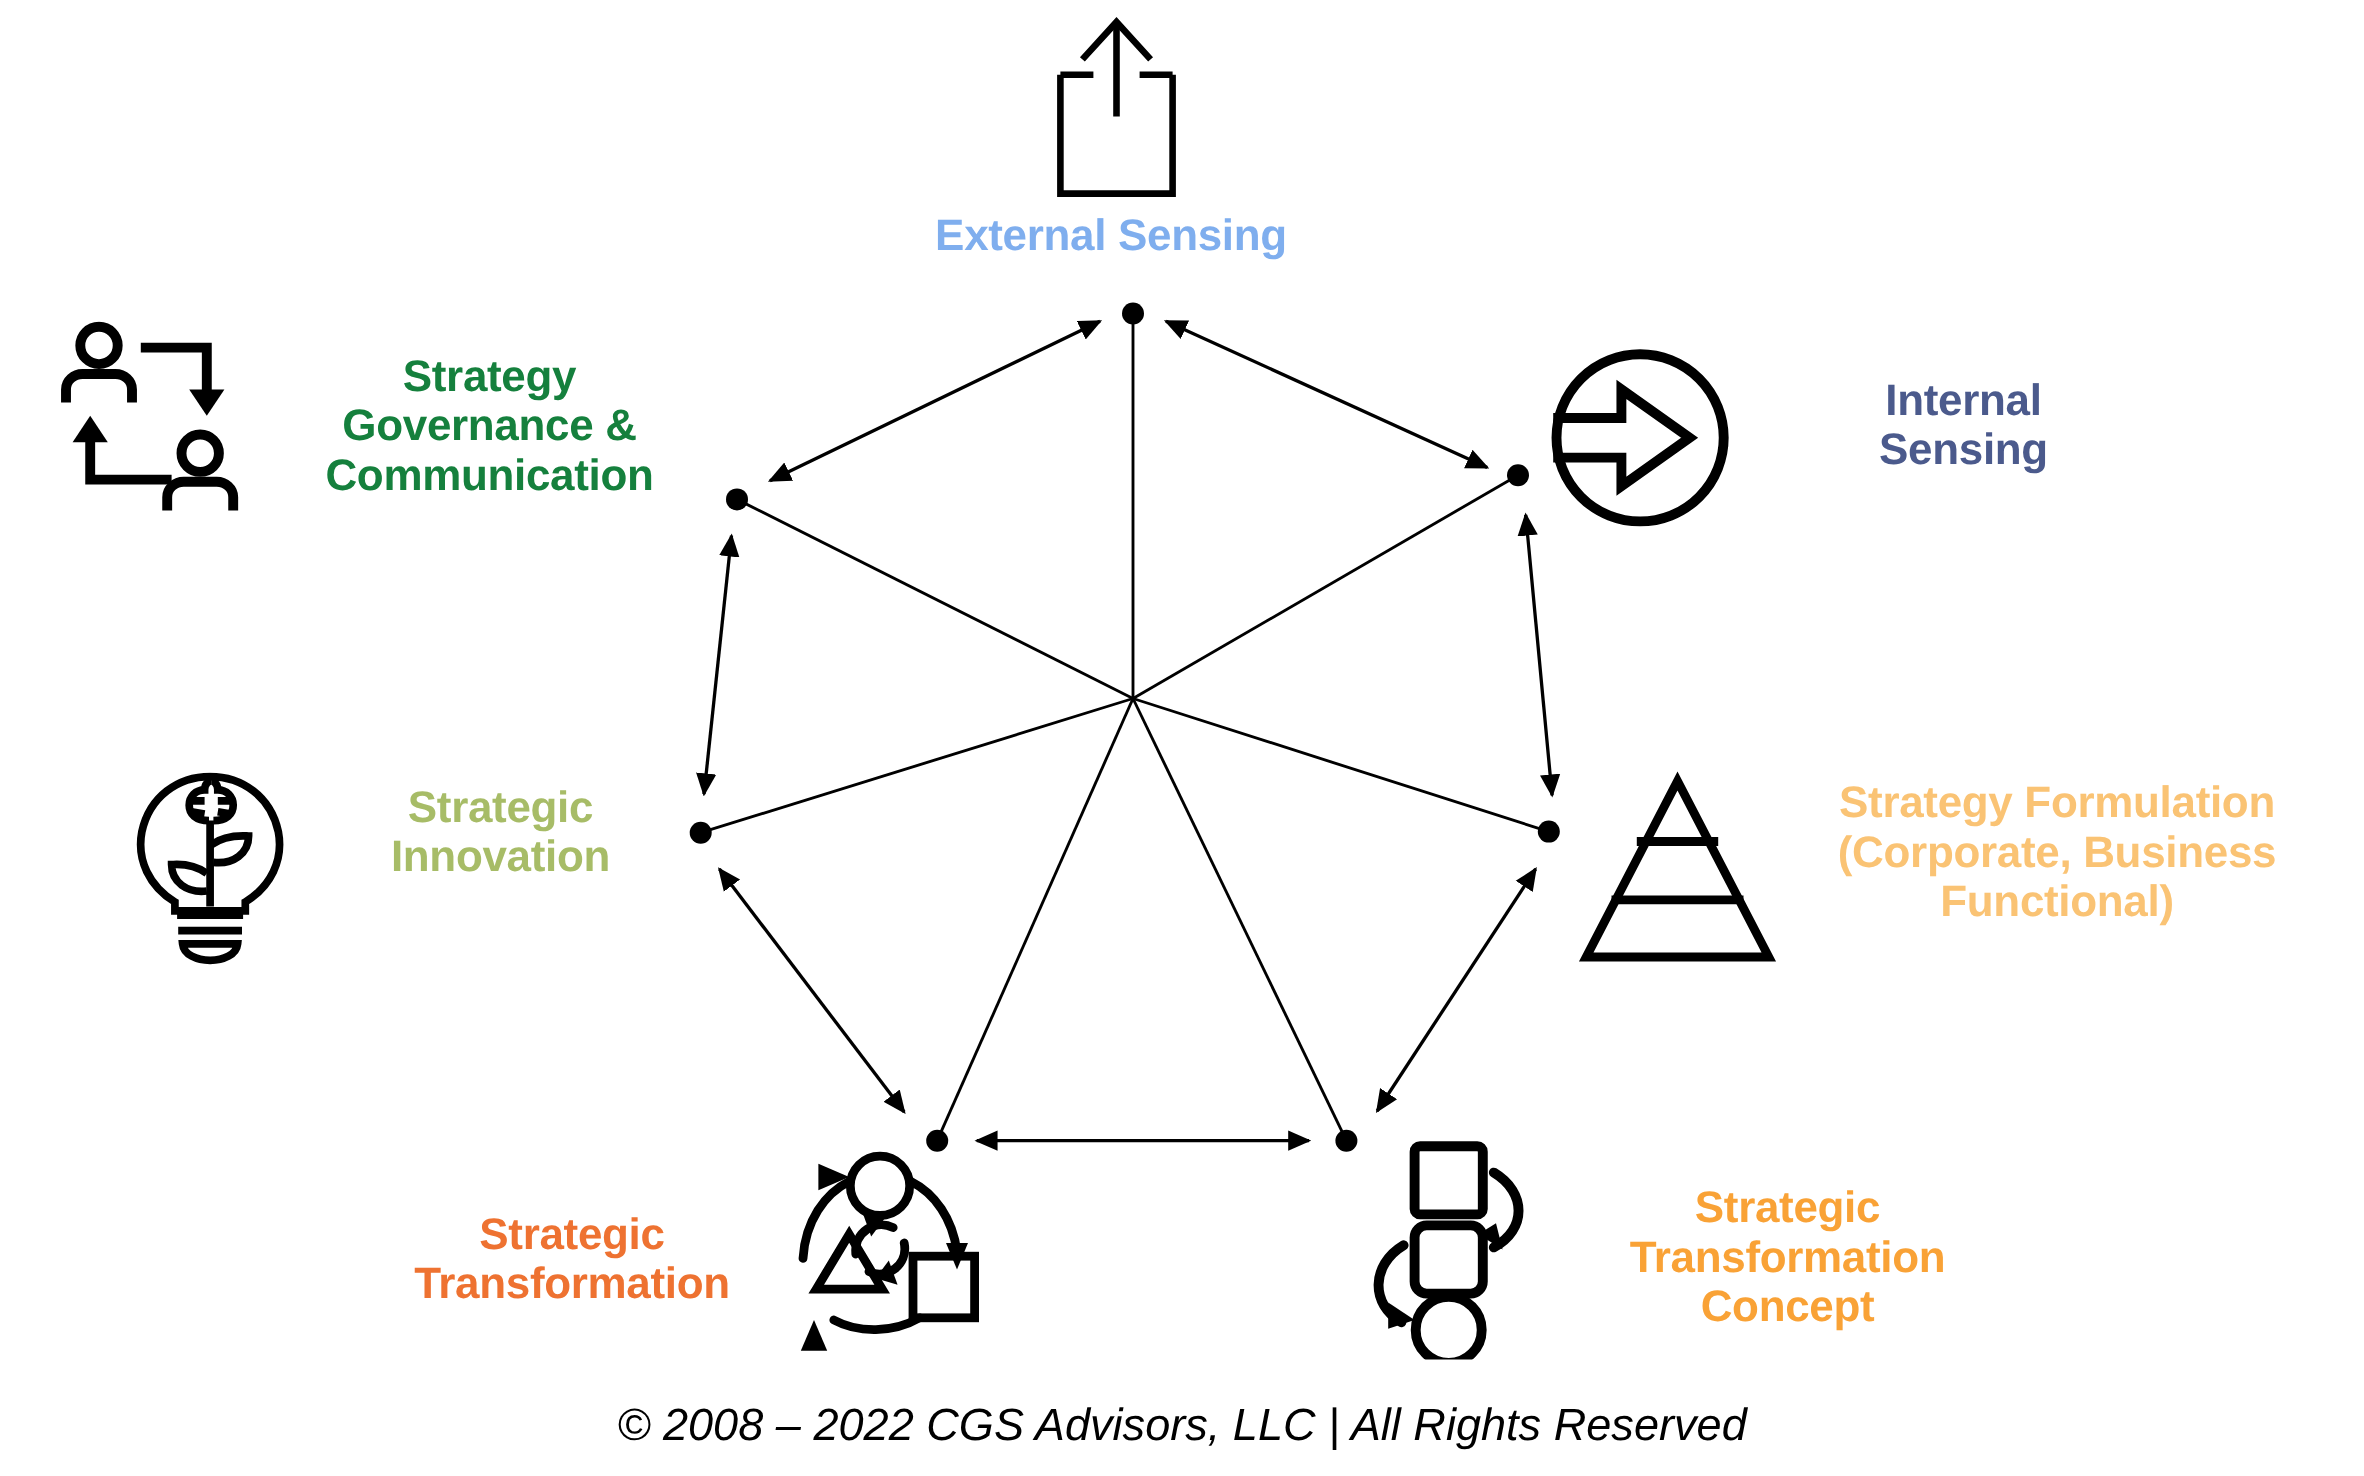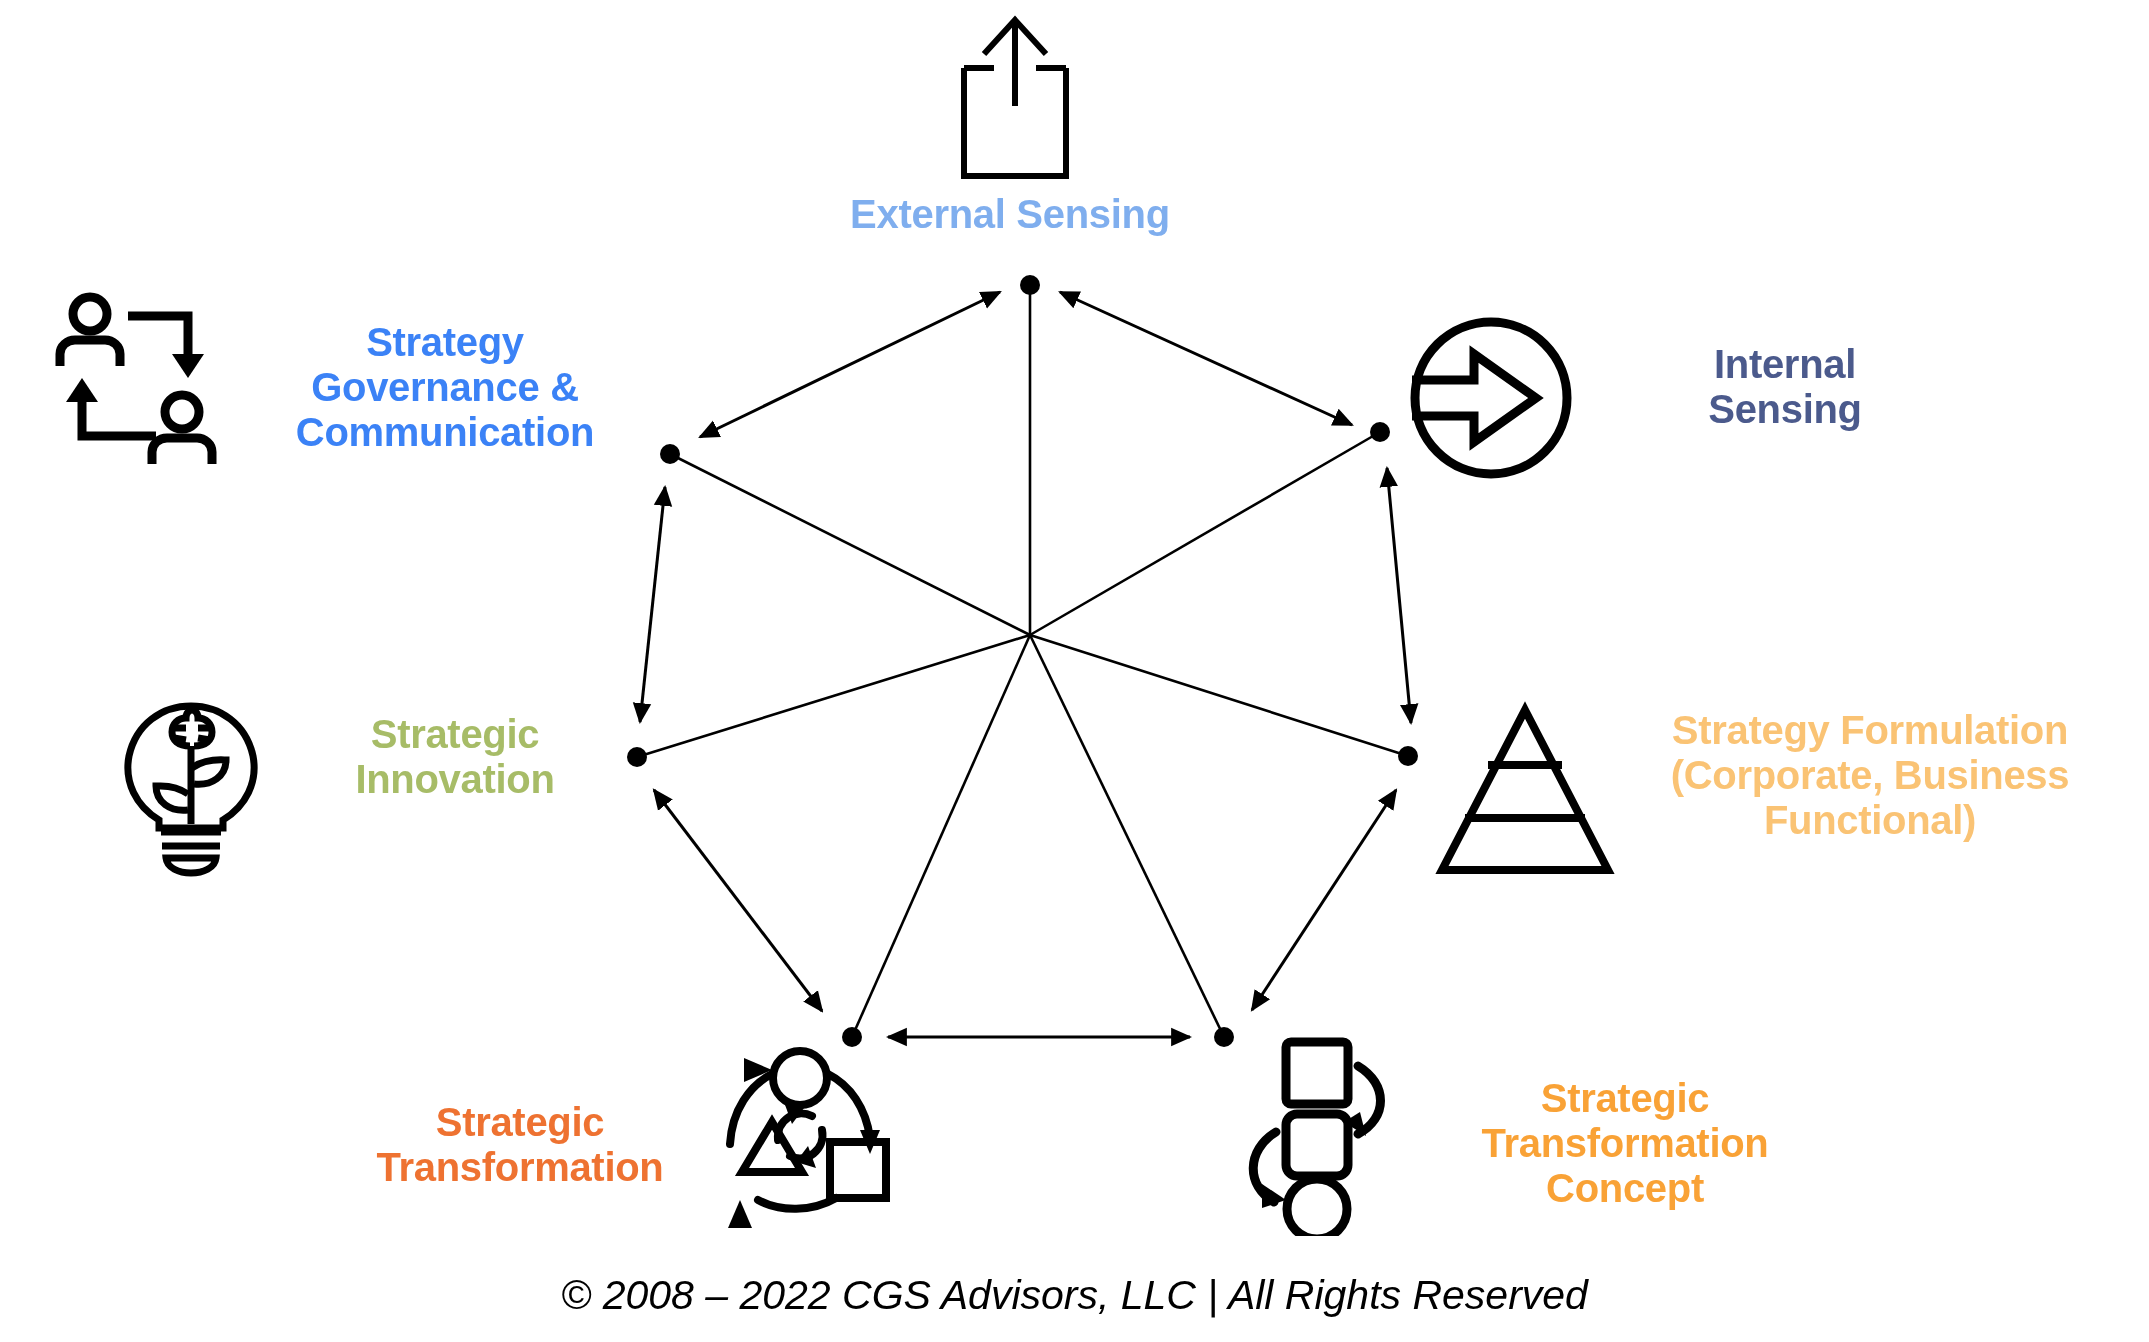--- a/index.html
+++ b/index.html
@@ -166,21 +166,21 @@
   <div class="node-label lbl-concept" style="color:#F9A236">Strategic
 Transformation
 Concept</div>
 
   <div class="node-label lbl-transformation" style="color:#EE7231">Strategic
 Transformation</div>
 
   <div class="node-label lbl-innovation" style="color:#A7BC67">Strategic
 Innovation</div>
 
-  <div class="node-label lbl-governance" style="color:#3b82f6">Strategy
+  <div class="node-label lbl-governance" style="color:#15803d">Strategy
 Governance &amp;
 Communication</div>
 
   <div class="icon-box icon-external">
     <svg viewBox="0 0 130 175" width="130" height="175">
       <g fill="none" stroke="#000" stroke-width="6" stroke-linecap="butt">
         <path d="M14,58 L44,58"></path>
         <path d="M86,58 L116,58"></path>
         <path d="M14,58 L14,166 L116,166 L116,58"></path>
         <path d="M65,96 L65,12"></path>

